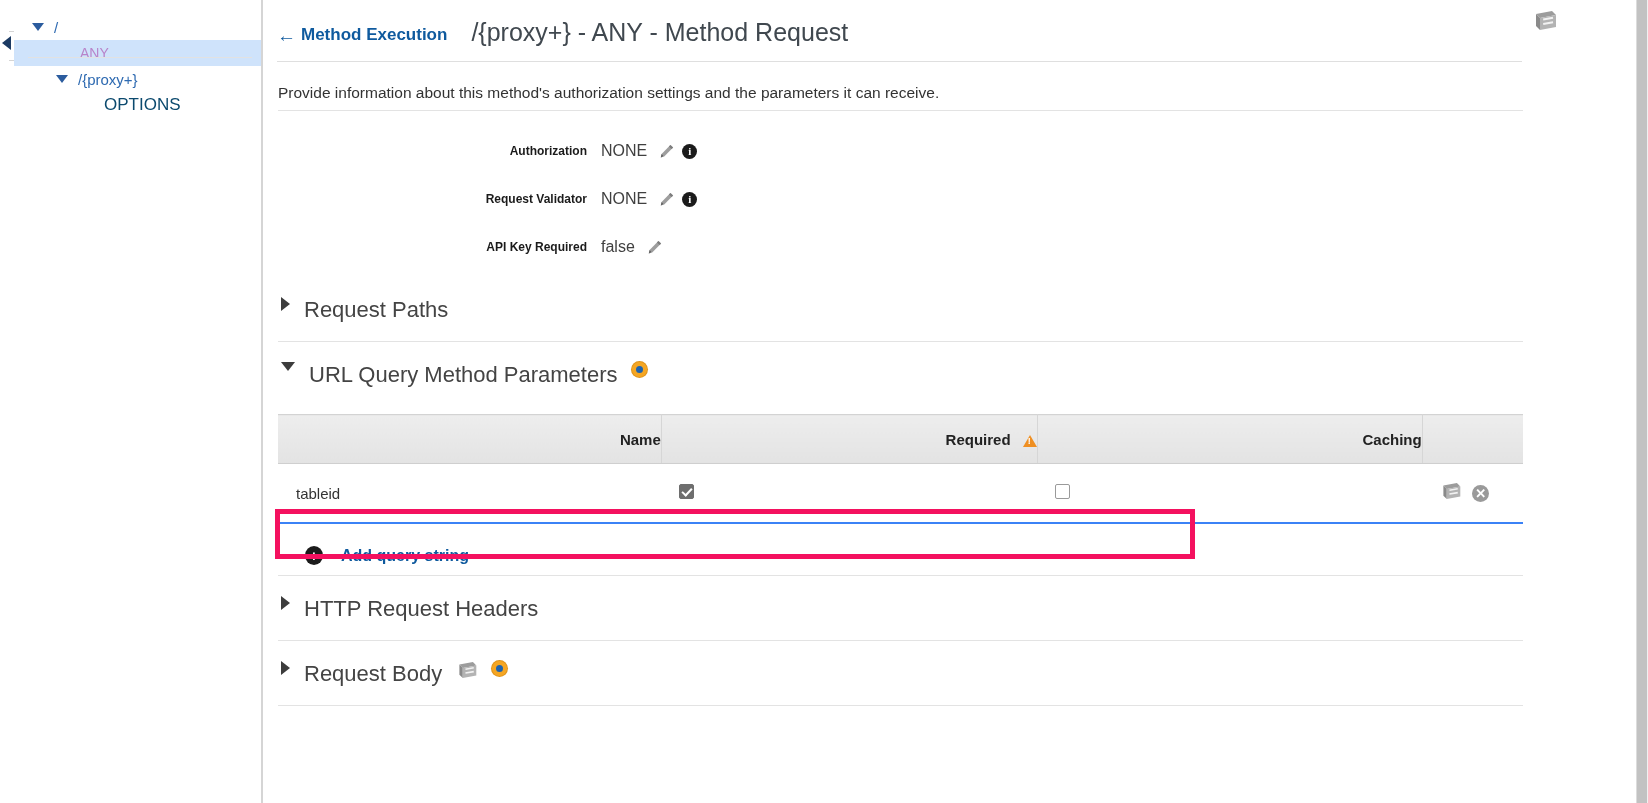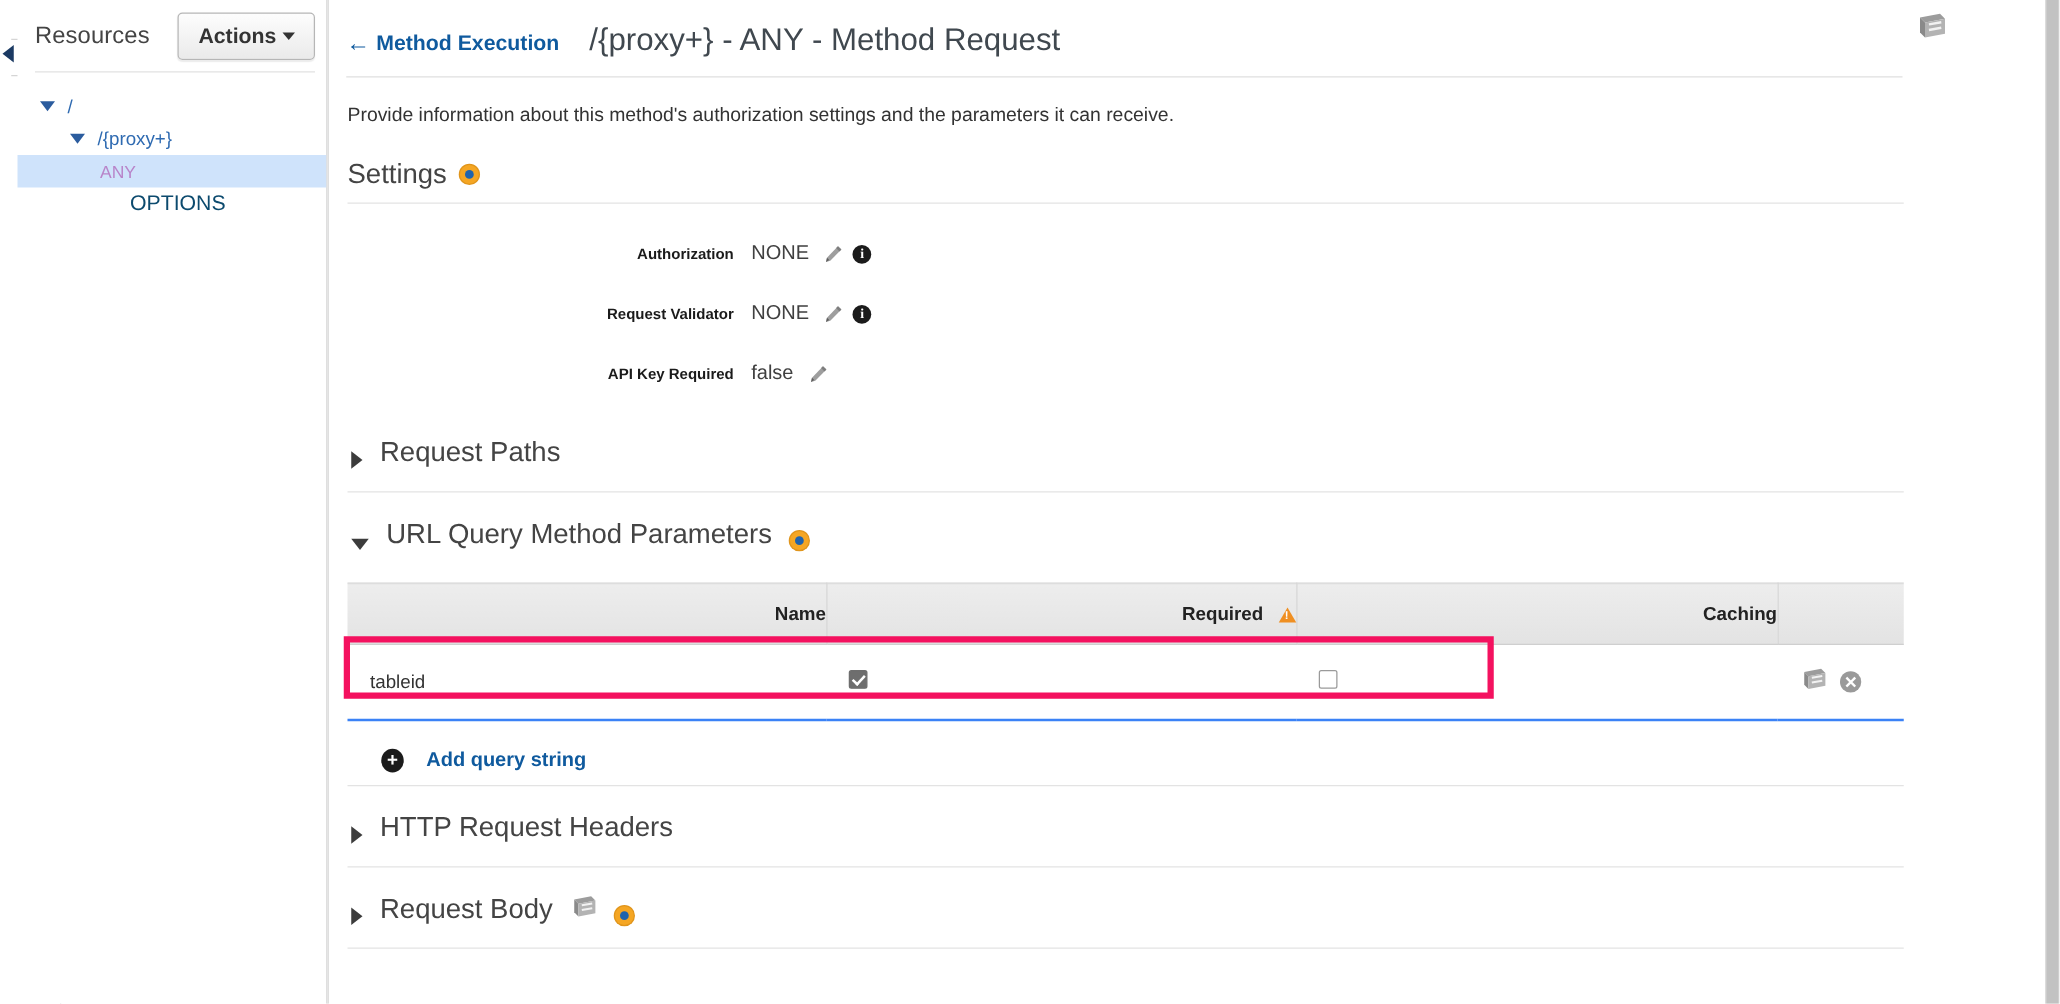--- a/index.html
+++ b/index.html
@@ -196,21 +196,21 @@
     box-shadow: 0 0 0 1px #e0951c;
   }
   .bullet::after {
     content: ""; position: absolute;
     left: 4px; top: 4px; width: 7px; height: 7px;
     border-radius: 50%; background: #1f63ad;
   }
 
   
   .collapsible {
-    display: flex; align-items: flex-end; gap: 14px;
+    display: flex; align-items: flex-start; gap: 14px;
     padding: 20px 0 18px 4px;
     cursor: pointer;
   }
   .tri-right {
     width: 0; height: 0;
     border-top: 7px solid transparent;
     border-bottom: 7px solid transparent;
     border-left: 9px solid #3c3c3c;
   }
   .tri-down {
@@ -353,40 +353,33 @@
 
 <div id="app">
 
   <div class="collapse-rail">
     <div class="rail-seg-top"></div>
     <div class="rail-seg-bot"></div>
     <div class="rail-arrow"></div>
   </div>
 
   <div class="sidebar">
-    <div class="sidebar-head">
-      <span class="resources-title">Resources</span>
-      <span class="actions-btn">
-        <span>Actions</span>
-        <span class="caret-down"></span>
-      </span>
-    </div>
     <div class="sidebar-sep"></div>
 
     <div class="tree">
       <div class="tree-row">
         <span class="tri-open"></span>
         <span class="tree-label">/</span>
       </div>
+      <div class="tree-row indent2 selected">
+        <span class="tree-label method-any">ANY</span>
+      </div>
       <div class="tree-row indent1">
         <span class="tri-open"></span>
         <span class="tree-label">/{proxy+}</span>
-      </div>
-      <div class="tree-row indent2 selected">
-        <span class="tree-label method-any">ANY</span>
       </div>
       <div class="tree-row indent2">
         <span class="tree-label method-options">OPTIONS</span>
       </div>
     </div>
   </div>
 
   <div class="main">
     <div class="main-inner">
 
@@ -403,24 +396,20 @@
             <path d="M8 8 L24 5 L24 17 L8 20 Z" fill="#b3b3b3"></path>
             <rect x="11" y="8.5" width="10" height="2" fill="#f2f2f2" transform="rotate(-10 11 8.5)"></rect>
             <rect x="11" y="13" width="10" height="2" fill="#f2f2f2" transform="rotate(-10 11 13)"></rect>
           </svg>
         </span>
       </div>
       <div class="head-rule"></div>
 
       <div class="intro">Provide information about this method's authorization settings and the parameters it can receive.</div>
 
-      <div class="section-title">
-        <span>Settings</span>
-        <span class="bullet"></span>
-      </div>
       <div class="settings-rule"></div>
 
       <div class="settings-list">
         <div class="set-row">
           <span class="set-label">Authorization</span>
           <span class="set-value">NONE</span>
           <span class="set-icons">
             <span class="pencil">
               <svg width="15" height="15" viewBox="0 0 15 15" aria-hidden="true">
                 <path d="M11.4 0.9 L14.1 3.6 L5.2 12.5 L1.8 13.6 L2.6 10.1 Z" fill="#9e9e9e"></path>

